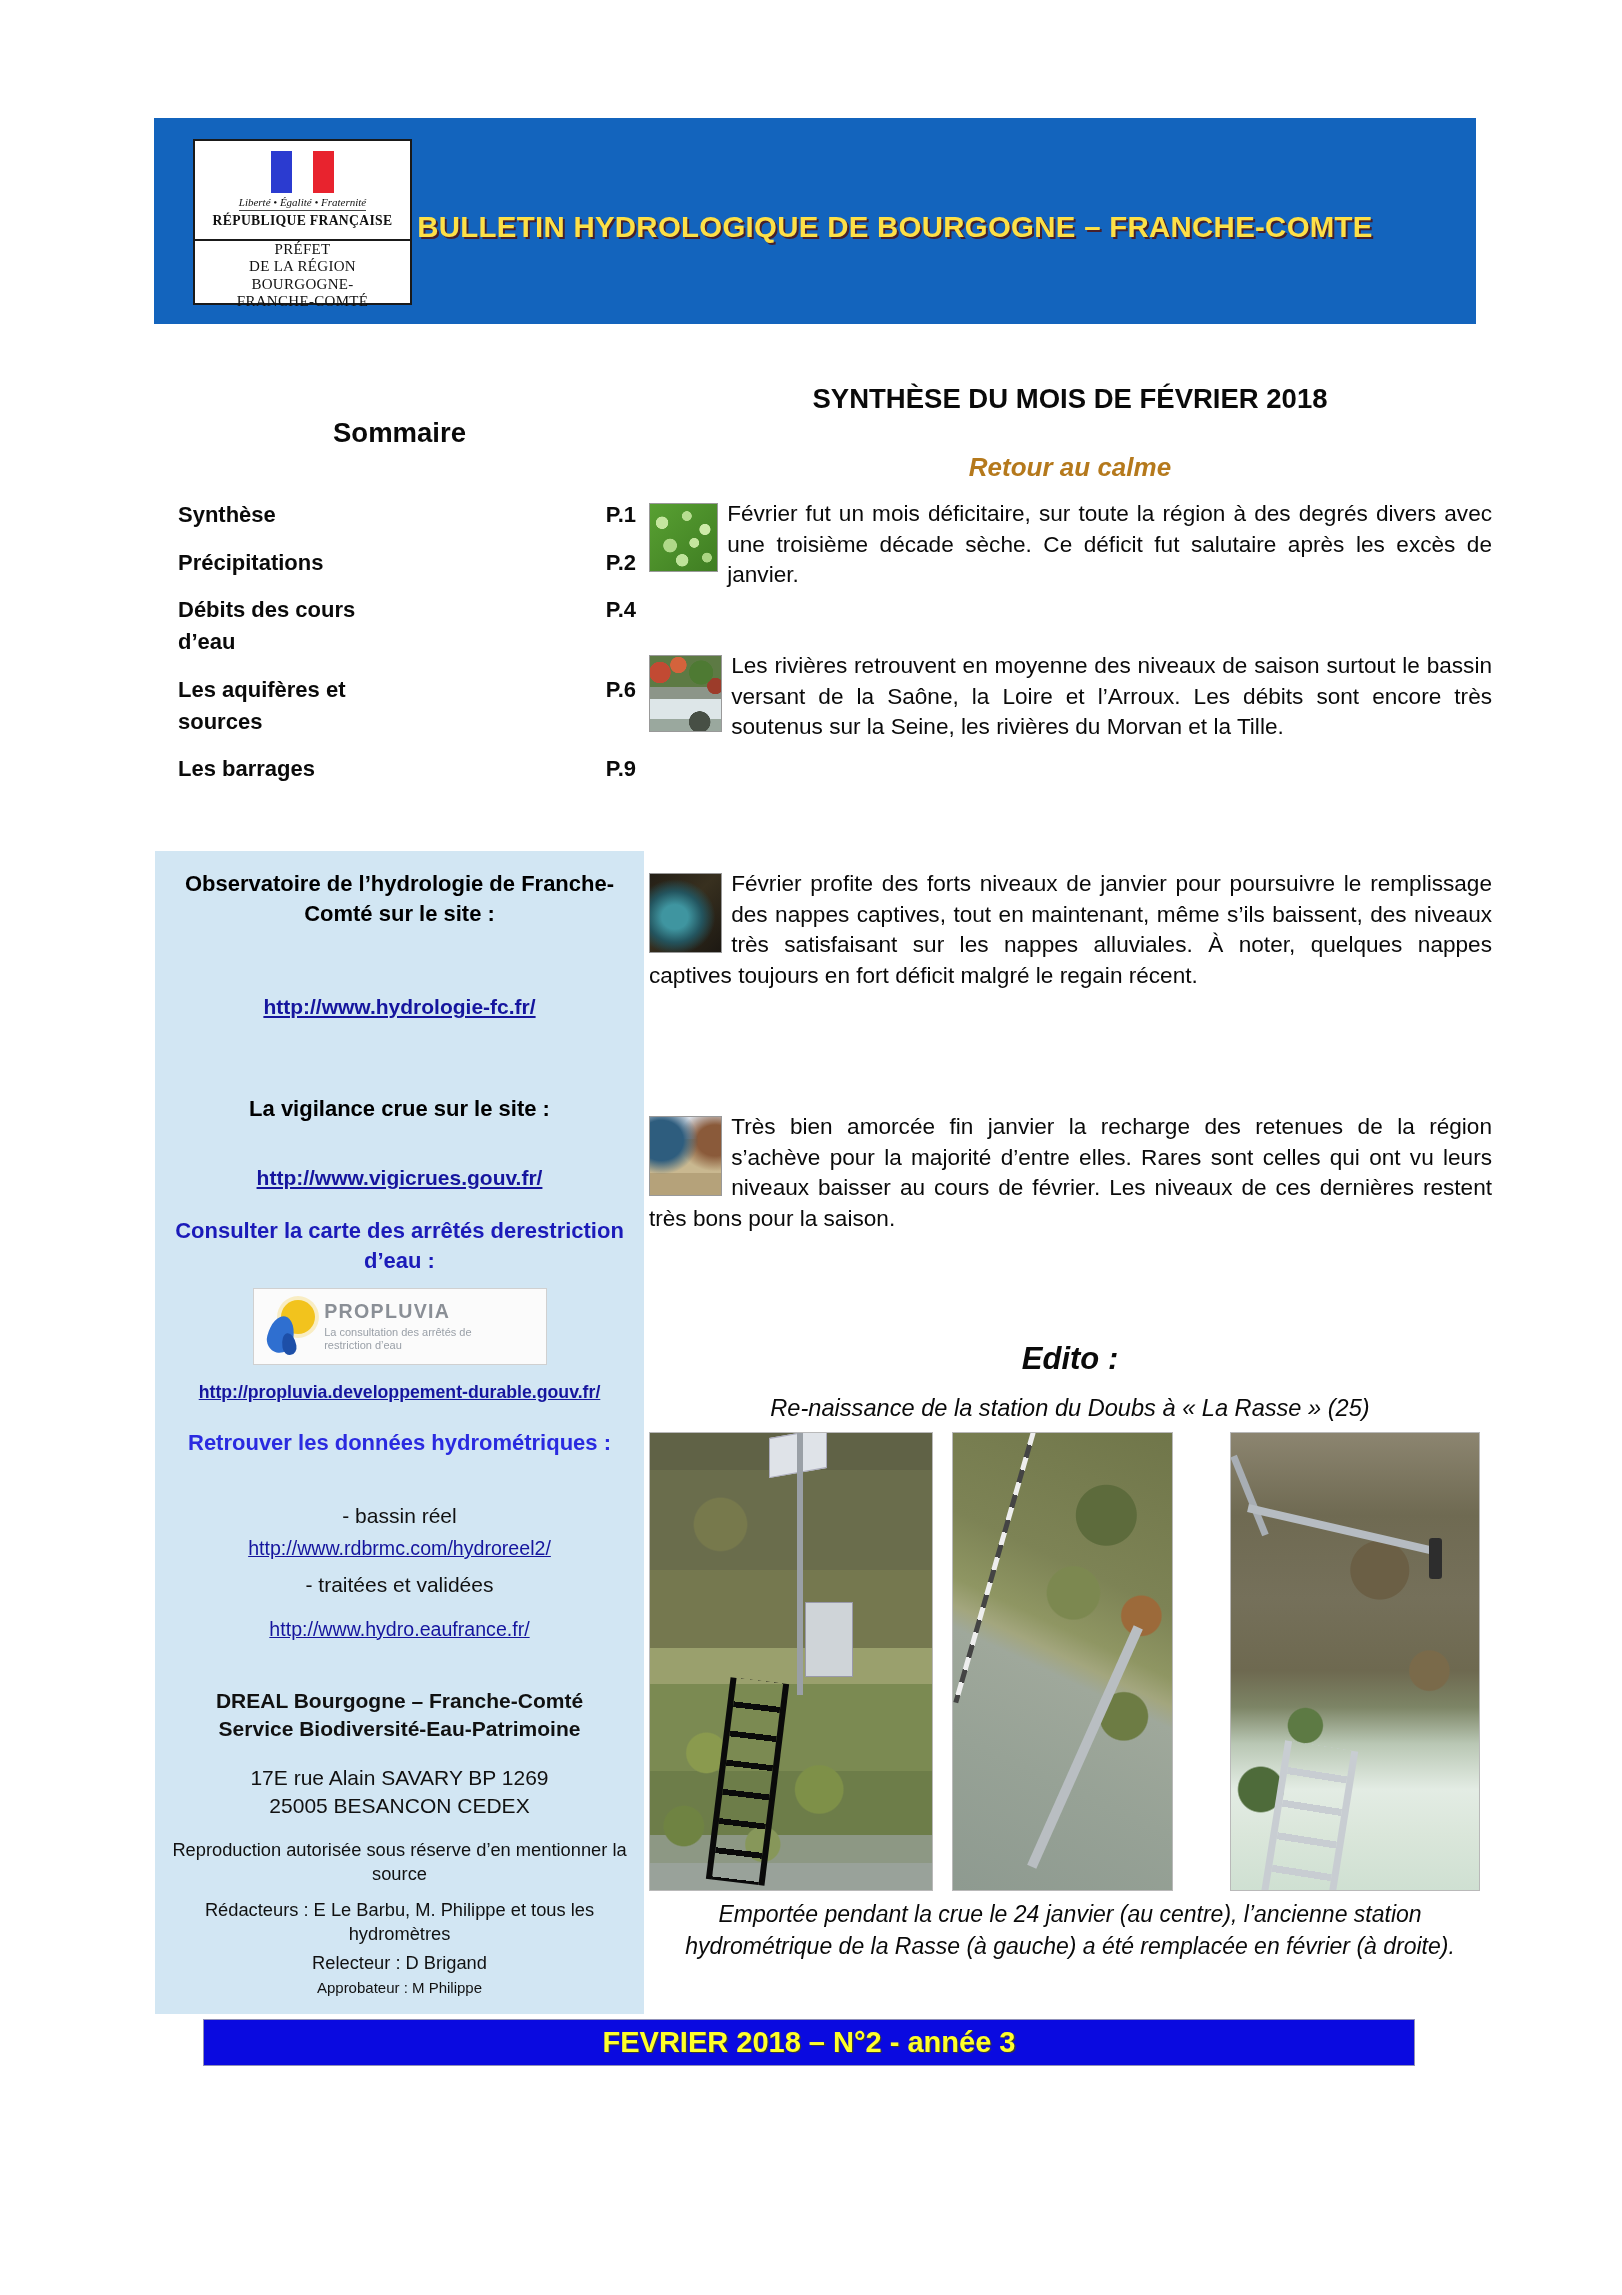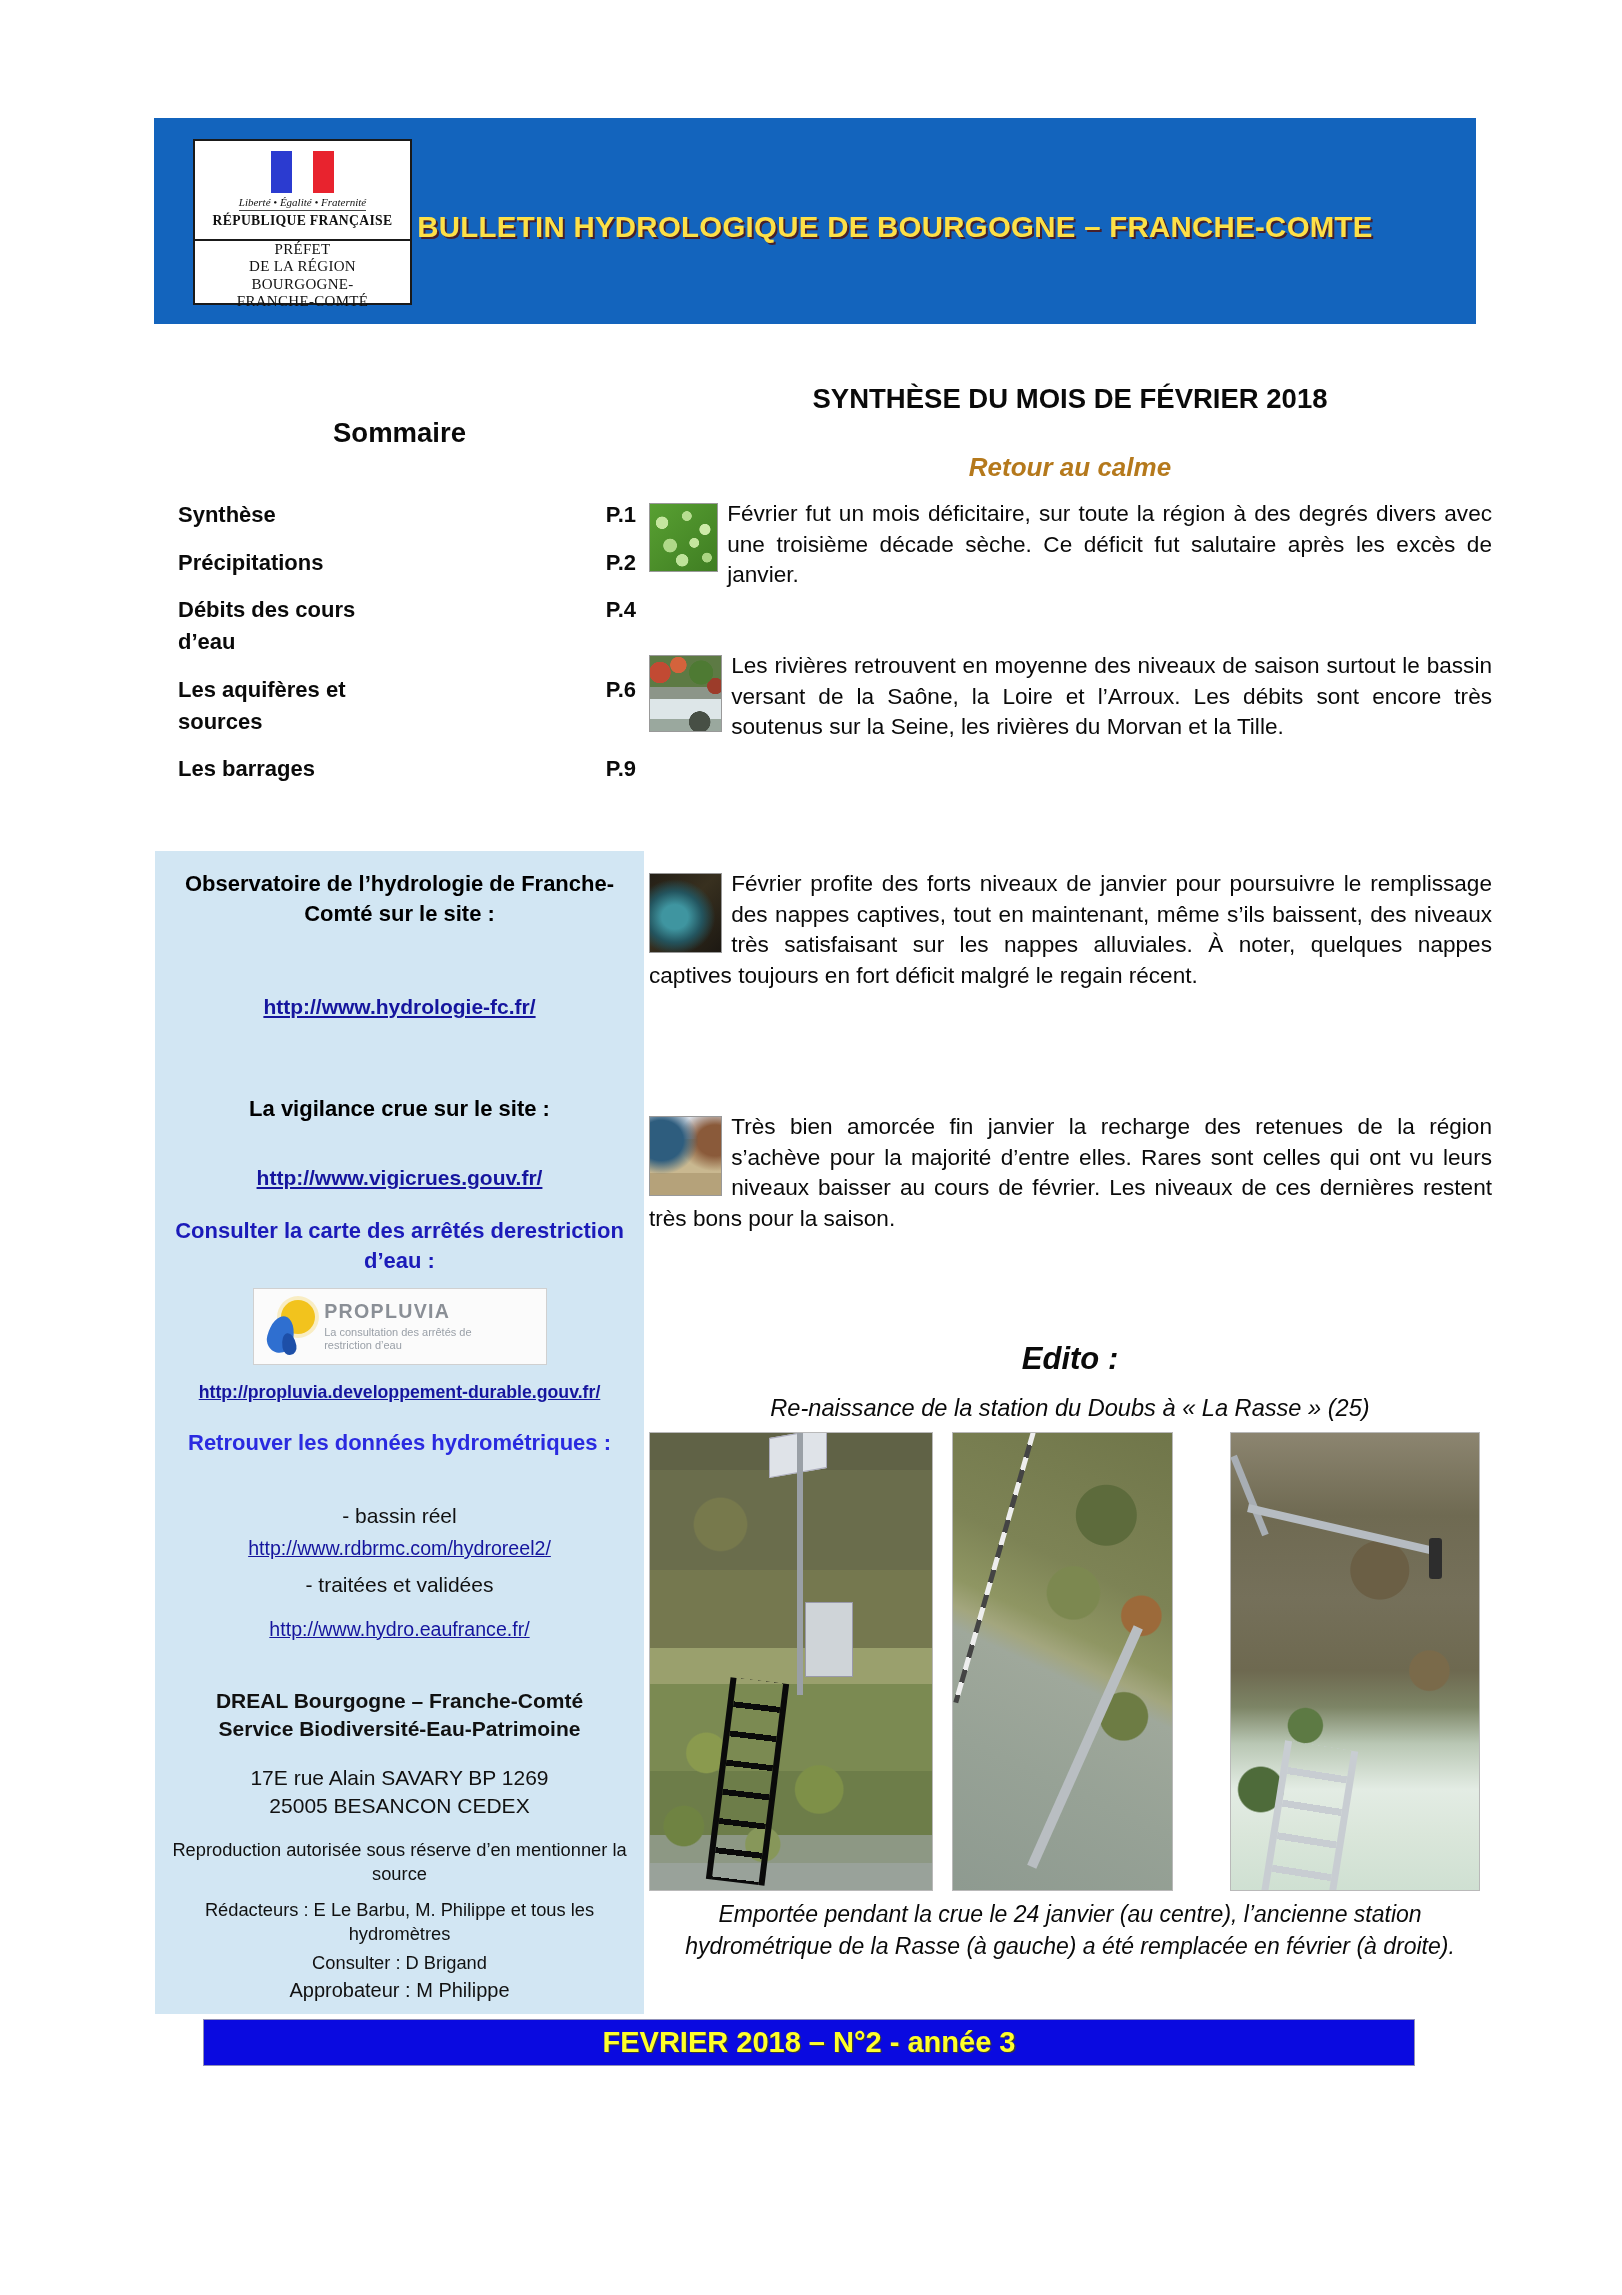--- a/index.html
+++ b/index.html
@@ -148,21 +148,21 @@
   #sb-donnees{top:577px;color:#2a2ae0;}
   #sb-temps{top:653px;font-size:21px;color:#111;}
   #sb-rdbrmc{top:686px;}
   #sb-traitees{top:722px;font-size:21px;color:#111;}
   #sb-eaufrance{top:767px;}
   #sb-dreal{top:836px;font-size:21px;font-weight:bold;color:#111;line-height:1.35;}
   #sb-address{top:913px;font-size:21px;color:#111;line-height:1.35;}
   #sb-repro{top:987px;font-size:18.3px;color:#111;line-height:1.3;}
   #sb-redac{top:1047px;font-size:18.3px;color:#111;line-height:1.3;}
   #sb-relect{top:1101px;font-size:18.3px;color:#111;}
-  #sb-approb{top:1128px;font-size:20px;color:#111;}
+  #sb-approb{top:1128px;font-size:15px;color:#111;}
 
   
   .footer{position:absolute;left:203px;top:2019px;width:1212px;height:47px;background:#0a0ae0;
           border:1.3px solid #9090b8;box-sizing:border-box;display:flex;align-items:center;justify-content:center;}
   .footer-text{color:#ffff2b;font-weight:bold;font-size:29px;text-shadow:1.3px 1.3px 0 #3a3a3a;}
 </style>
 </head>
 <body>
 
 <div class="page">
@@ -297,21 +297,21 @@
     <div class="sb" id="sb-dreal">
       <div>DREAL Bourgogne – Franche-Comté</div>
       <div>Service Biodiversité-Eau-Patrimoine</div>
     </div>
     <div class="sb" id="sb-address">
       <div>17E rue Alain SAVARY BP 1269</div>
       <div>25005 BESANCON CEDEX</div>
     </div>
     <div class="sb" id="sb-repro">Reproduction autorisée sous réserve d’en mentionner la source</div>
     <div class="sb" id="sb-redac">Rédacteurs : E Le Barbu, M. Philippe et tous les hydromètres</div>
-    <div class="sb" id="sb-relect">Consulter : D Brigand</div>
+    <div class="sb" id="sb-relect">Relecteur : D Brigand</div>
     <div class="sb" id="sb-approb">Approbateur : M Philippe</div>
   </div>
 
   <div class="footer">
     <div class="footer-text">FEVRIER 2018 – N°2 - année 3</div>
   </div>
 
 </div>
 
 

